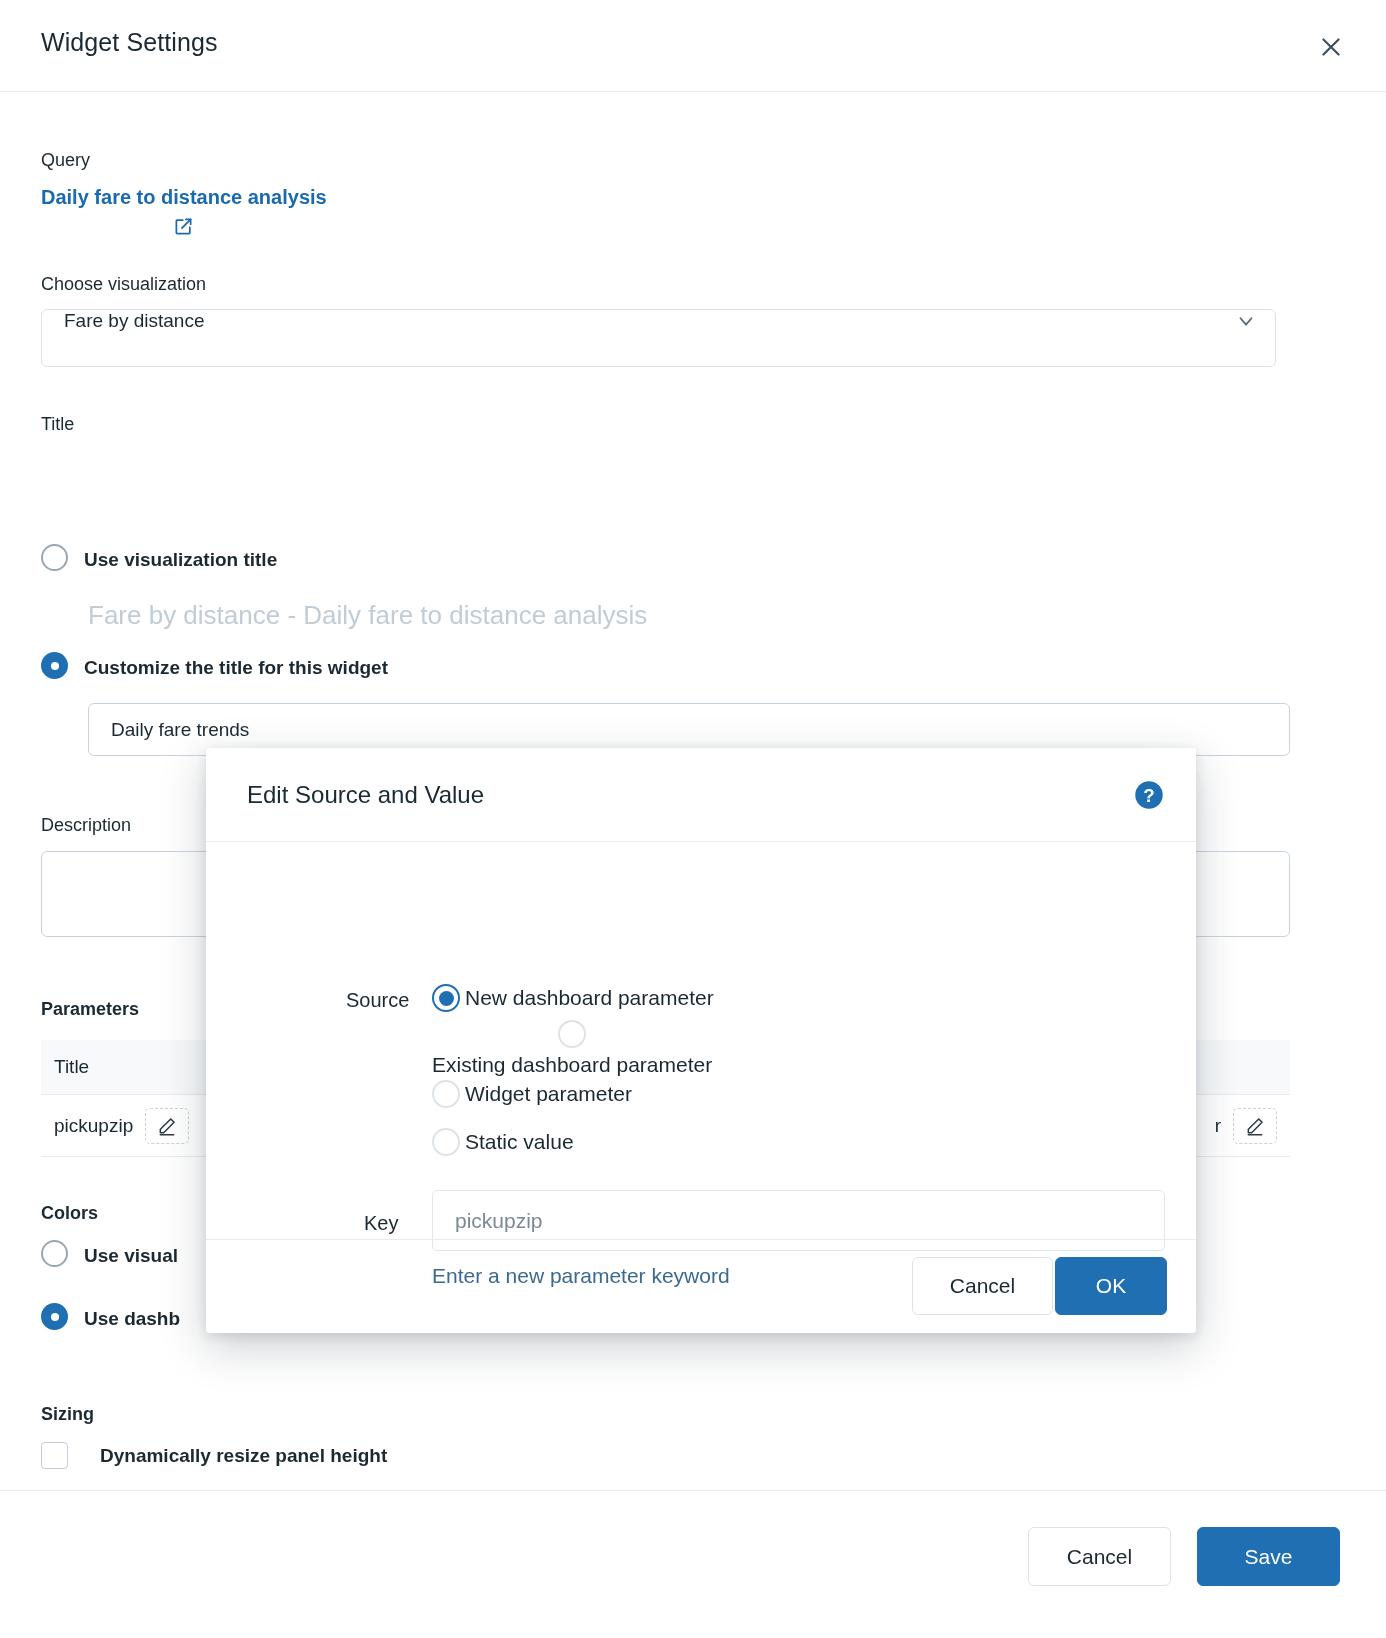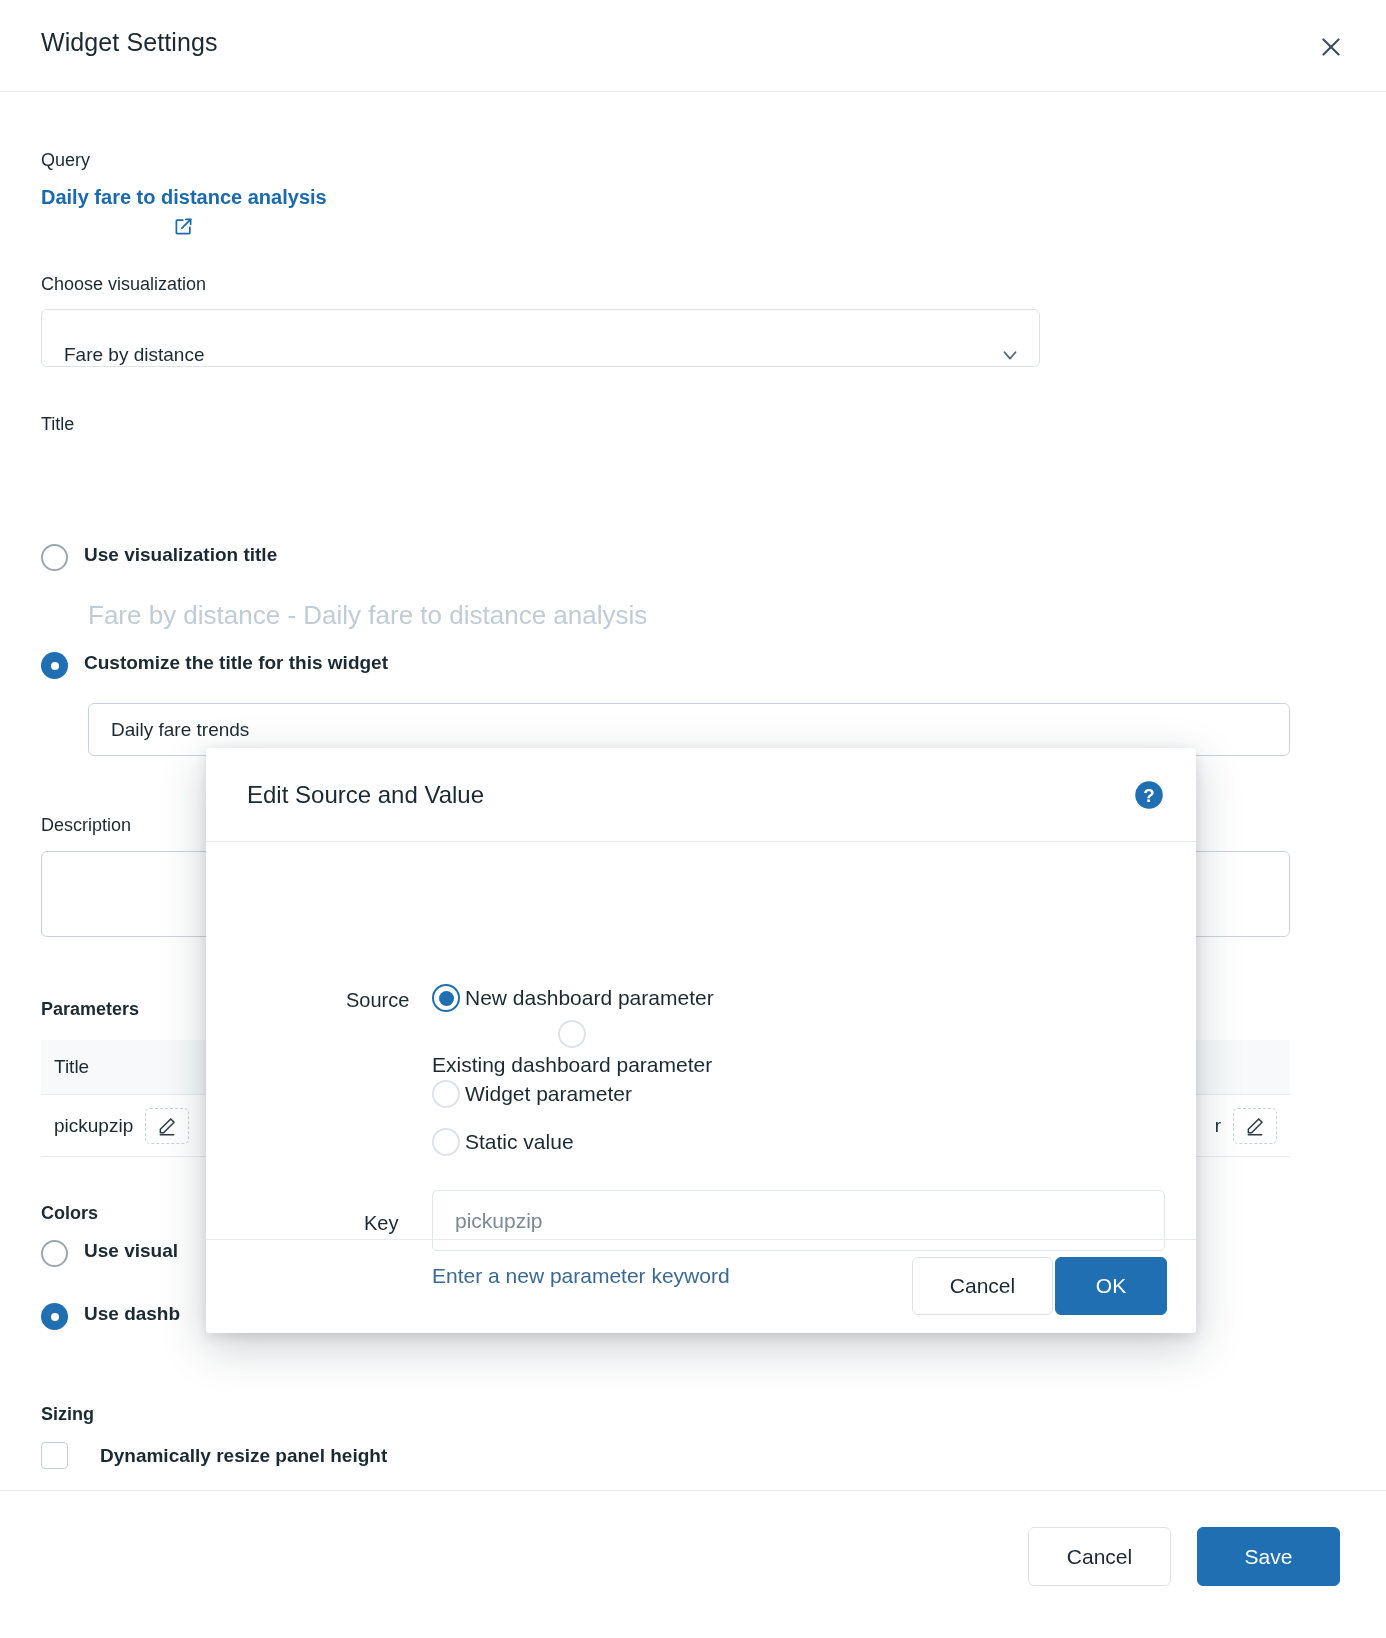--- a/index.html
+++ b/index.html
@@ -43,31 +43,31 @@
   .query-link {
     position:absolute; left:41px; top:94px;
     font-size:20px; font-weight:700; color:#1a6aad; text-decoration:none;
     display:flex; align-items:center; gap:8px; cursor:pointer;flex-direction:column;
   }
   .ext-icon { display:inline-block; width:19px; height:19px; }
   .ext-icon svg { width:19px; height:19px; display:block; }
 
   .choose-label { position:absolute; left:41px; top:182px; }
   .select-box {
-    position:absolute; left:41px; top:217px; width:999px; height:58px;
+    position:absolute; left:41px; top:217px; width:1235px; height:58px;
     border:1px solid #dfe3e8; border-radius:6px; background:#fff;
-    display:flex; align-items:flex-end; padding: 0 18px 0 22px; cursor:pointer;
+    display:flex; align-items:flex-start; padding: 0 18px 0 22px; cursor:pointer;
   }
   .select-value { font-size:19px; color:#1b2a32; flex:1; }
   .chev { width:22px; height:22px; color:#5a6b78; }
   .chev svg { width:22px; height:22px; display:block; }
 
   .title-label { position:absolute; left:41px; top:322px; }
 
-  .radio-row { position:absolute; display:flex; align-items:flex-start; gap:16px; cursor:pointer; }
+  .radio-row { position:absolute; display:flex; align-items:flex-end; gap:16px; cursor:pointer; }
   .radio {
     width:27px; height:27px; border-radius:50%; border:2px solid #9aa7b1;
     background:#fff; flex:none; position:relative;
   }
   .radio.checked { border:none; background:#1f6fb2; }
   .radio.checked::after {
     content:""; position:absolute; left:50%; top:50%;
     width:8px; height:8px; margin:-4px 0 0 -4px; border-radius:50%; background:#fff;
   }
   .radio-label { font-size:19px; font-weight:700; color:#1b2a32; white-space:nowrap; }

